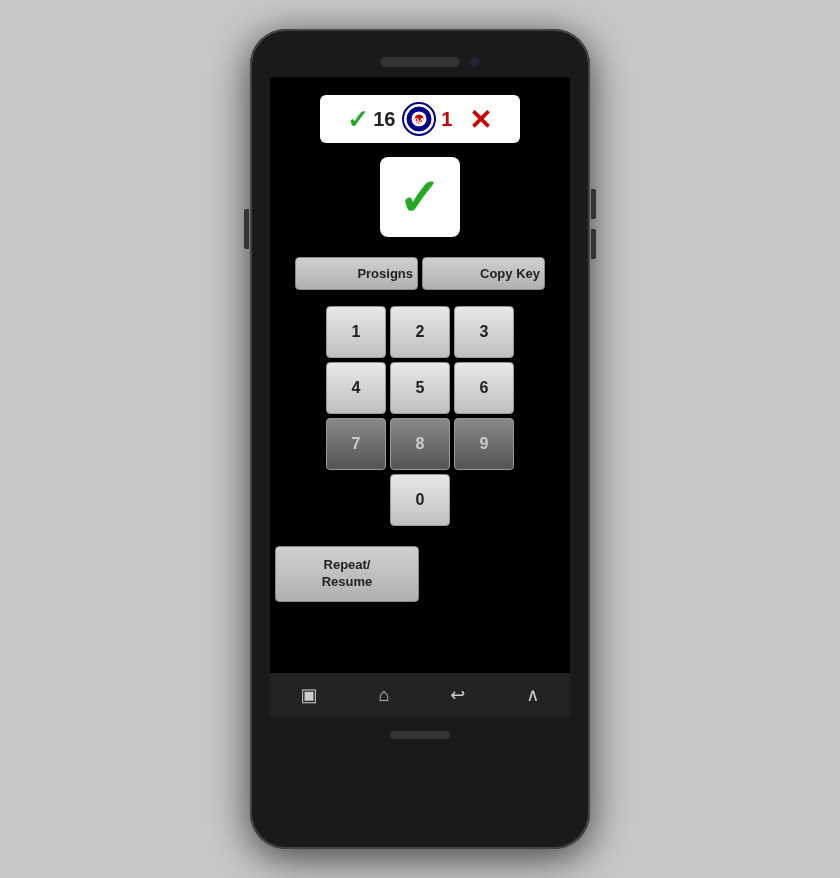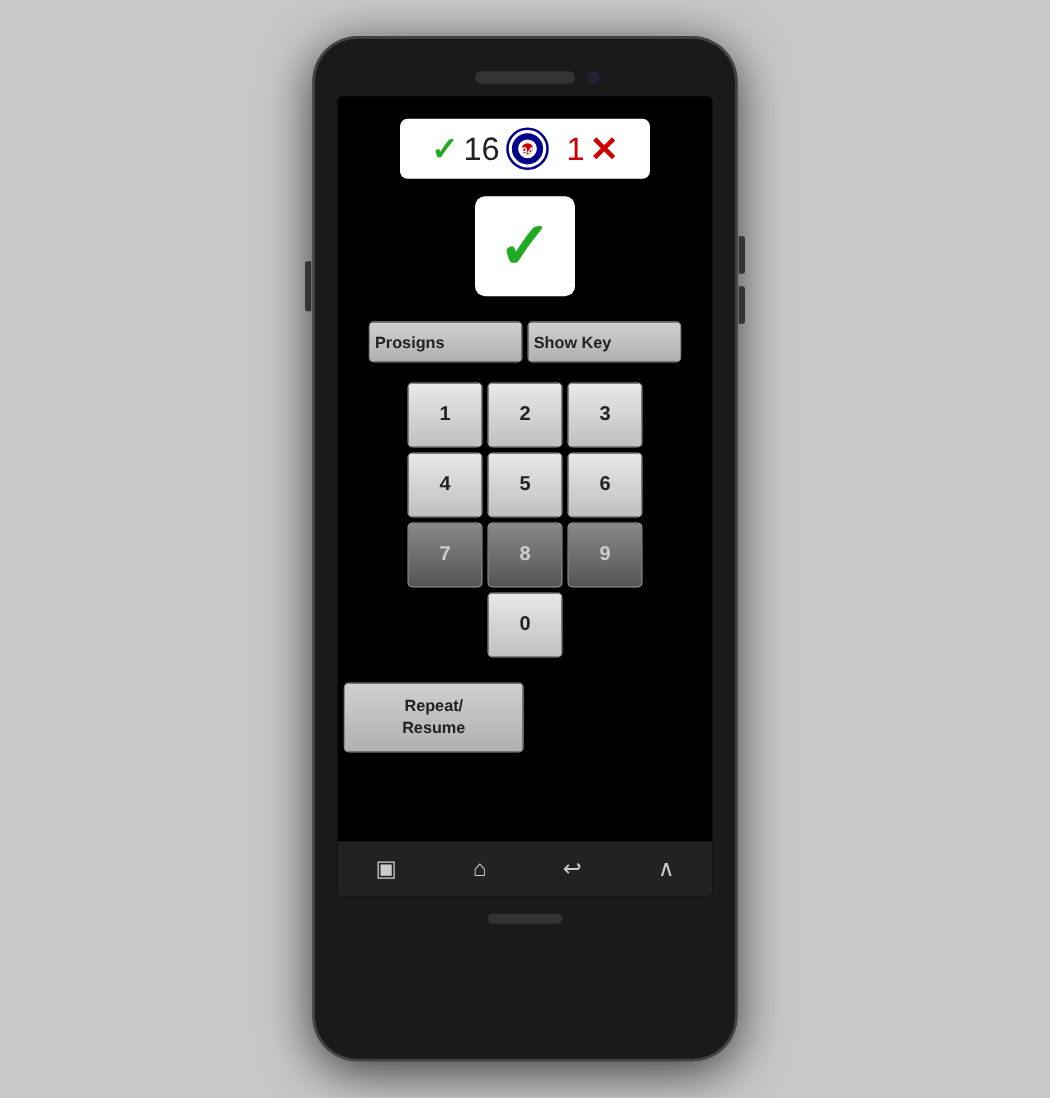--- a/index.html
+++ b/index.html
@@ -62,25 +62,25 @@
       align-items: center;
       justify-content: center;
       gap: 4px;
       margin-top: 18px;
       background: white;
       border-radius: 6px;
       padding: 6px 12px;
       width: 200px;
     }
     .score-num {
-      font-size: 26px;
-      font-weight: normal;
+      font-size: 20px;
+      font-weight: bold;
       color: #222;
       min-width: 24px;
-      text-align: right;
+      text-align: left;
     }
     .score-num.red { color: #cc0000; }
     .checkmark-small {
       font-size: 26px;
       color: #22aa22;
       font-weight: bold;
     }
     .x-mark {
       font-size: 30px;
       color: #cc0000;
@@ -114,21 +114,21 @@
     }
     .btn-gray {
       flex: 1;
       background: linear-gradient(to bottom, #d0d0d0, #b0b0b0);
       border: 1px solid #888;
       border-radius: 4px;
       padding: 8px 4px;
       font-size: 13px;
       font-weight: 600;
       color: #222;
-      text-align: left;
+      text-align: right;
       cursor: pointer;
     }
 
     
     .numpad {
       display: grid;
       grid-template-columns: repeat(3, 60px);
       grid-template-rows: repeat(4, 52px);
       gap: 4px;
       margin-top: 16px;
@@ -255,21 +255,21 @@
       <span class="score-num red">1</span>
       <span class="x-mark" style="color:#cc0000;font-size:28px;font-weight:bold;">✕</span>
     </div>
 
     <div class="check-box">
       <span class="check-big">✓</span>
     </div>
 
     <div class="btn-row">
       <div class="btn-gray">Prosigns</div>
-      <div class="btn-gray">Show Key</div>
+      <div class="btn-gray">Copy Key</div>
     </div>
 
     <div class="numpad">
       <div class="num-btn">1</div>
       <div class="num-btn">2</div>
       <div class="num-btn">3</div>
       <div class="num-btn">4</div>
       <div class="num-btn">5</div>
       <div class="num-btn">6</div>
       <div class="num-btn dark">7</div>

